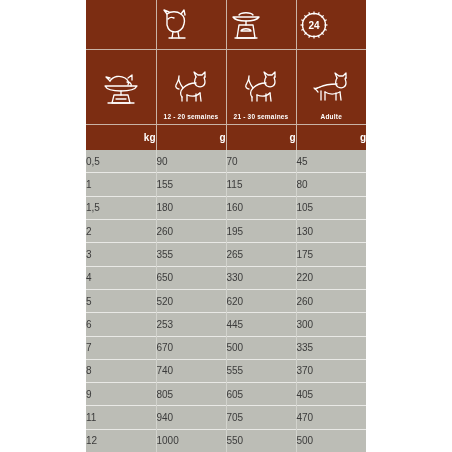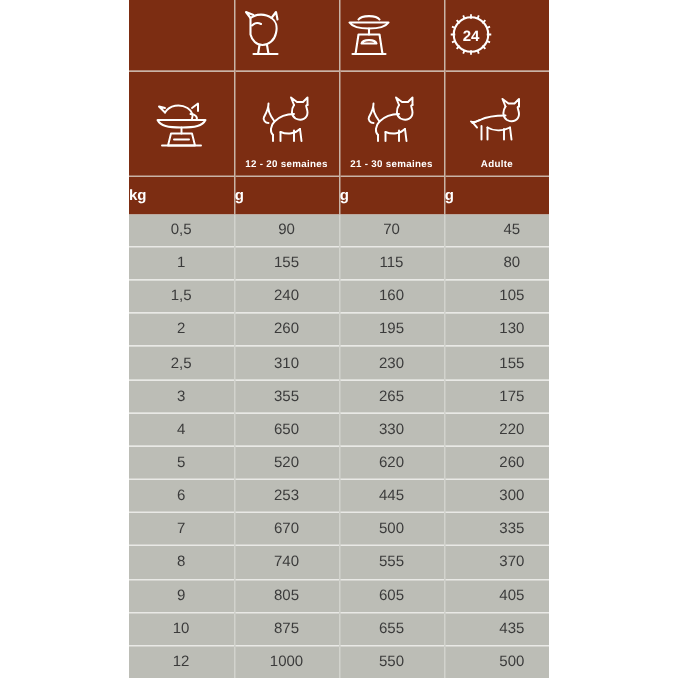--- a/index.html
+++ b/index.html
@@ -78,39 +78,39 @@
 
   
   tr.unit-row td {
     height: 22px;
     background: #7c2d12;
     border-top: 1px solid #c9b3a6;
     border-right: 1px solid #c9b3a6;
     color: #ffffff;
     font-size: 10px;
     font-weight: bold;
-    text-align: left;
+    text-align: right;
     vertical-align: middle;
     padding: 0;
   }
   tr.unit-row td:last-child { border-right: none; }
 
   
   tr.data-row td {
     height: 19px;
     background: #bcbdb6;
     border-top: 1px solid #e9e9e6;
     border-right: 1px solid #d2d3cd;
     color: #3b3b3b;
     font-size: 10px;
-    text-align: center;
+    text-align: left;
     vertical-align: middle;
     padding: 0;
   }
-  tr.data-row td:last-child { border-right: none; padding-left: 20px; }
+  tr.data-row td:last-child { border-right: none; }
   tr.data-row.first-data td { border-top: none; }
 
   svg { display: block; }
 </style>
 </head>
 <body>
 
 <div id="page">
 
   <table id="feeding-table">
@@ -286,37 +286,31 @@
         <td>45</td>
       </tr>
       <tr class="data-row">
         <td>1</td>
         <td>155</td>
         <td>115</td>
         <td>80</td>
       </tr>
       <tr class="data-row">
         <td>1,5</td>
-        <td>240</td>
+        <td>180</td>
         <td>160</td>
         <td>105</td>
       </tr>
       <tr class="data-row">
         <td>2</td>
         <td>260</td>
         <td>195</td>
         <td>130</td>
       </tr>
       <tr class="data-row">
-        <td>2,5</td>
-        <td>310</td>
-        <td>230</td>
-        <td>155</td>
-      </tr>
-      <tr class="data-row">
         <td>3</td>
         <td>355</td>
         <td>265</td>
         <td>175</td>
       </tr>
       <tr class="data-row">
         <td>4</td>
         <td>650</td>
         <td>330</td>
         <td>220</td>
@@ -345,24 +339,24 @@
         <td>555</td>
         <td>370</td>
       </tr>
       <tr class="data-row">
         <td>9</td>
         <td>805</td>
         <td>605</td>
         <td>405</td>
       </tr>
       <tr class="data-row">
-        <td>10</td>
-        <td>875</td>
-        <td>655</td>
-        <td>435</td>
+        <td>11</td>
+        <td>940</td>
+        <td>705</td>
+        <td>470</td>
       </tr>
       <tr class="data-row">
         <td>12</td>
         <td>1000</td>
         <td>550</td>
         <td>500</td>
       </tr>
 
     </tbody>
   </table>

